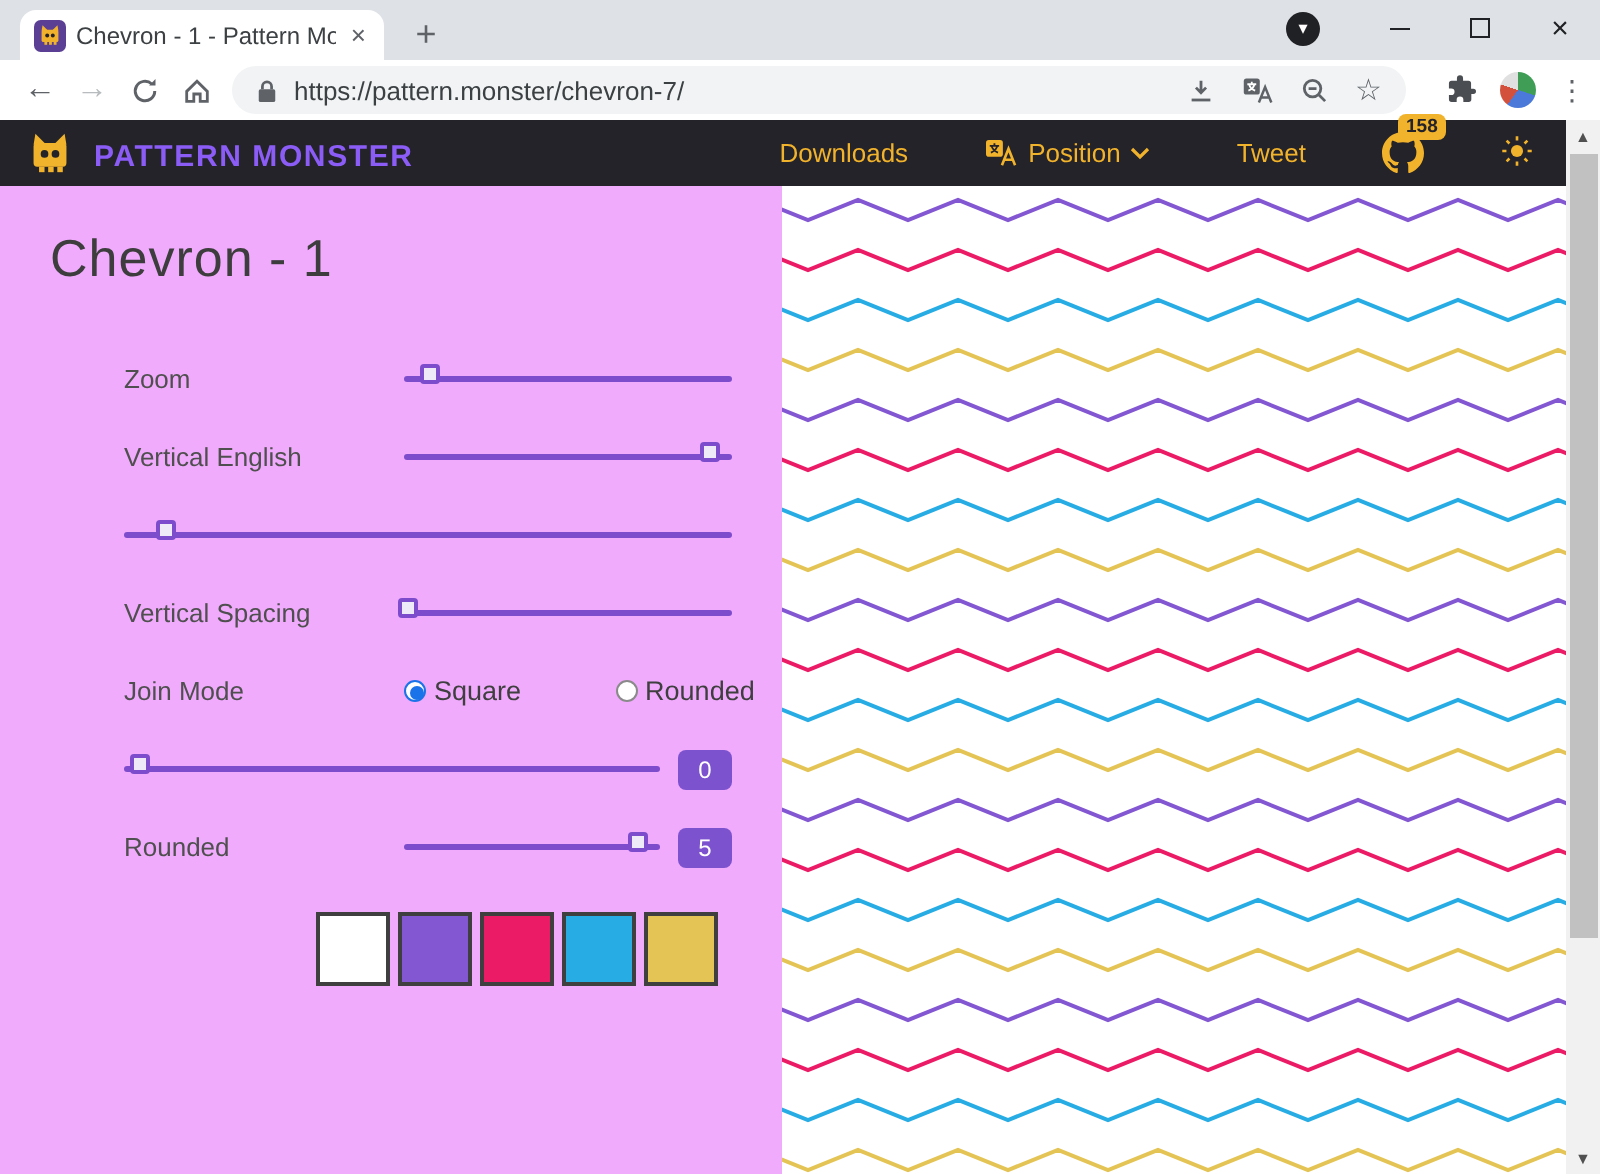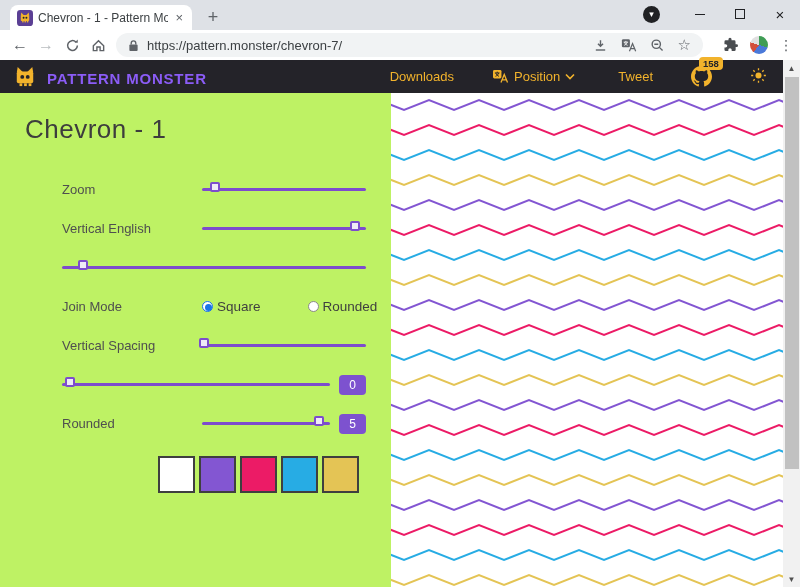--- a/index.html
+++ b/index.html
@@ -71,21 +71,21 @@
   .lang > * { margin-right:5px; }
   .gh-wrap { position:relative; display:flex; }
   .gh-badge {
     position:absolute; top:-9px; left:8px; background:#f2b32c; color:#242329;
     font-size:9.5px; font-weight:bold; padding:1px 4px; border-radius:4px; line-height:11px;
   }
 
   .content { display:flex; height:494px; margin-right:17px; }
 
   
-  .panel { width:391px; background:#bef264; overflow:hidden; flex:0 0 391px; }
+  .panel { width:391px; background:#f0abfc; overflow:hidden; flex:0 0 391px; }
   .panel-title { font-size:26px; font-weight:400; color:#3d3d3d; margin:21px 0 0 25px; letter-spacing:0.5px; }
   .controls { margin-top:25px;margin-left:37px; }
   .control-row { display:flex; align-items:center; height:39px; padding:0 25px; }
   .control-label { width:140px; font-size:13px; color:#4f4f4f; flex:0 0 140px; }
   .slider { flex:1; position:relative; height:16px; }
   .slider-track { position:absolute; left:0; right:0; top:6.8px; height:2.6px; background:#7d4ccd; border-radius:2px; }
   .slider-thumb {
     position:absolute; top:0.5px; width:10px; height:10px;
     background:#efeaf7; border:2.6px solid #7d4ccd; border-radius:2px;
   }
@@ -289,38 +289,38 @@
           </div>
 
           <div class="control-row">
             <div class="slider">
               <div class="slider-track"></div>
               <div class="slider-thumb" style="left: calc(8% - 8px);"></div>
             </div>
           </div>
 
           <div class="control-row">
+            <span class="control-label">Vertical Spacing</span>
+            <div class="slider">
+              <div class="slider-track"></div>
+              <div class="slider-thumb" style="left: calc(3% - 8px);"></div>
+            </div>
+          </div>
+
+          <div class="control-row">
             <span class="control-label">Join Mode</span>
             <div class="radio-group">
               <span class="radio first">
                 <span class="radio-circle sel"></span>
                 <span>Square</span>
               </span>
               <span class="radio">
                 <span class="radio-circle"></span>
                 <span>Rounded</span>
               </span>
-            </div>
-          </div>
-
-          <div class="control-row">
-            <span class="control-label">Vertical Spacing</span>
-            <div class="slider">
-              <div class="slider-track"></div>
-              <div class="slider-thumb" style="left: calc(3% - 8px);"></div>
             </div>
           </div>
 
           <div class="control-row">
             <div class="slider">
               <div class="slider-track"></div>
               <div class="slider-thumb" style="left: calc(4% - 8px);"></div>
             </div>
             <span class="value-badge">0</span>
           </div>

